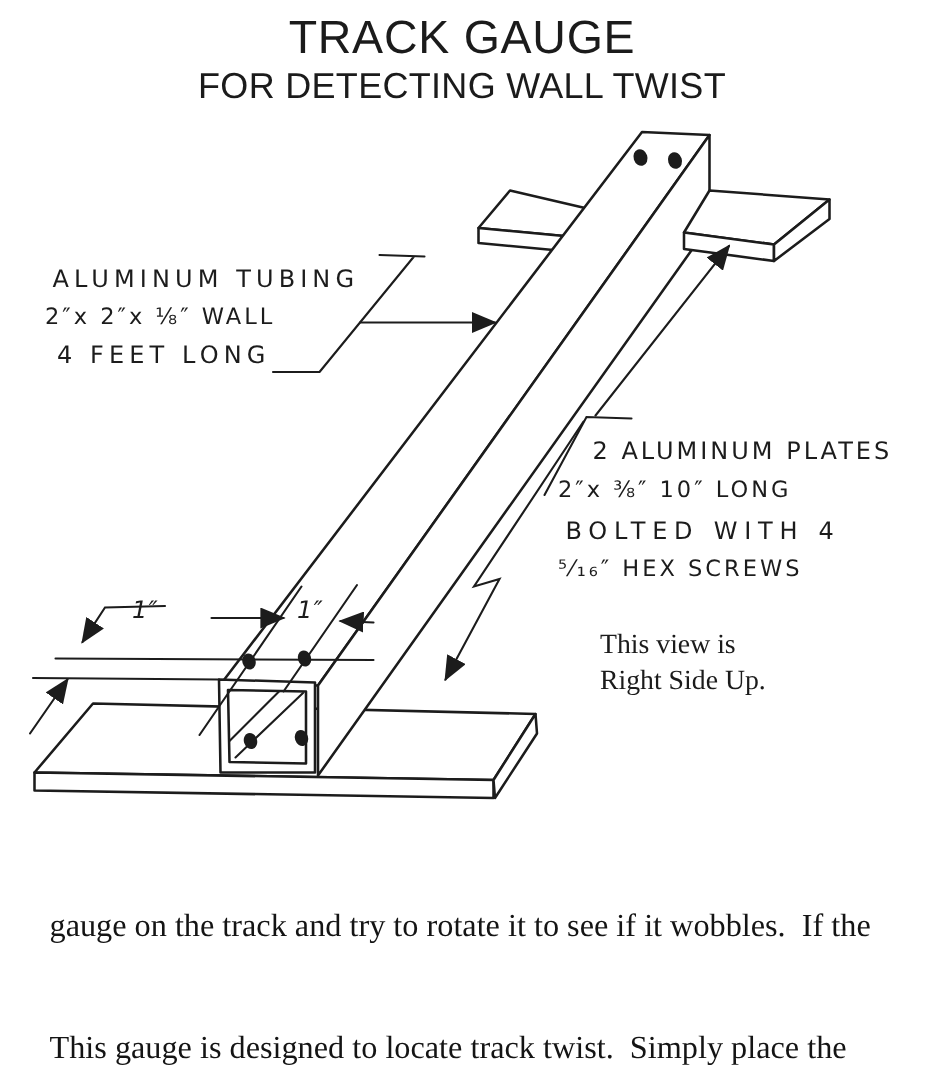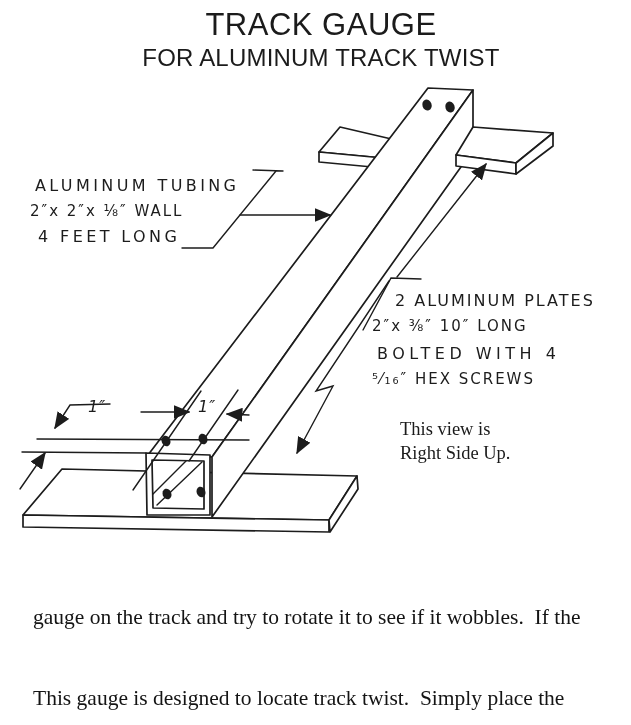--- a/index.html
+++ b/index.html
@@ -1,18 +1,18 @@
 <!DOCTYPE html>
 <html><head>
 <meta charset="utf-8">
 <style>
   html,body{margin:0;padding:0;background:#ffffff;}
   #page{position:relative;width:631px;height:725px;background:#ffffff;overflow:hidden;
         font-family:"Liberation Sans",sans-serif;color:#1b1b1b;}
-  #titleblock{position:absolute;top:8px;left:0;width:616px;text-align:center;padding-left:13px;}
+  #titleblock{position:absolute;top:8px;left:0;width:616px;text-align:center;}
   #title{font-size:31px;letter-spacing:0.5px;font-weight:400;line-height:34px;}
   #subtitle{font-size:24px;letter-spacing:0.2px;font-weight:400;line-height:26px;margin-top:3px;}
   #drawing{position:absolute;top:0;left:0;}
   .ink{stroke:#1c1c1c;fill:none;stroke-width:1.7;stroke-linecap:round;stroke-linejoin:round;}
   .face{stroke:#1c1c1c;fill:#ffffff;stroke-width:1.7;stroke-linejoin:round;}
   .thin{stroke:#1c1c1c;fill:none;stroke-width:1.4;stroke-linecap:round;}
   .hole{fill:#1c1c1c;stroke:none;}
   .hand{font-family:"DejaVu Sans",sans-serif;font-size:16px;fill:#1c1c1c;letter-spacing:3.4px;}
   .hand2{font-family:"DejaVu Sans",sans-serif;font-size:15px;fill:#1c1c1c;letter-spacing:2px;}
   .dimlabel{font-family:"DejaVu Sans",sans-serif;font-size:16px;font-style:italic;fill:#1c1c1c;letter-spacing:1px;}
@@ -21,21 +21,21 @@
         font-family:"Liberation Serif",serif;font-size:21.5px;line-height:27.3px;
         color:#141414;white-space:pre;}
 </style>
 </head>
 <body>
 
 <div id="page">
 
   <div id="titleblock">
     <div id="title">TRACK GAUGE</div>
-    <div id="subtitle">FOR ALUMINUM TRACK TWIST</div>
+    <div id="subtitle">FOR DETECTING WALL TWIST</div>
   </div>
 
   <svg id="drawing" width="631" height="545" viewBox="0 0 631 545" xmlns="http://www.w3.org/2000/svg">
     <defs>
       <marker id="ah" viewBox="0 0 12 10" refX="11" refY="5" markerWidth="12" markerHeight="10" orient="auto">
         <path d="M0,0 L12,5 L0,10 Z" fill="#1c1c1c"></path>
       </marker>
     </defs>
 
     <g>

